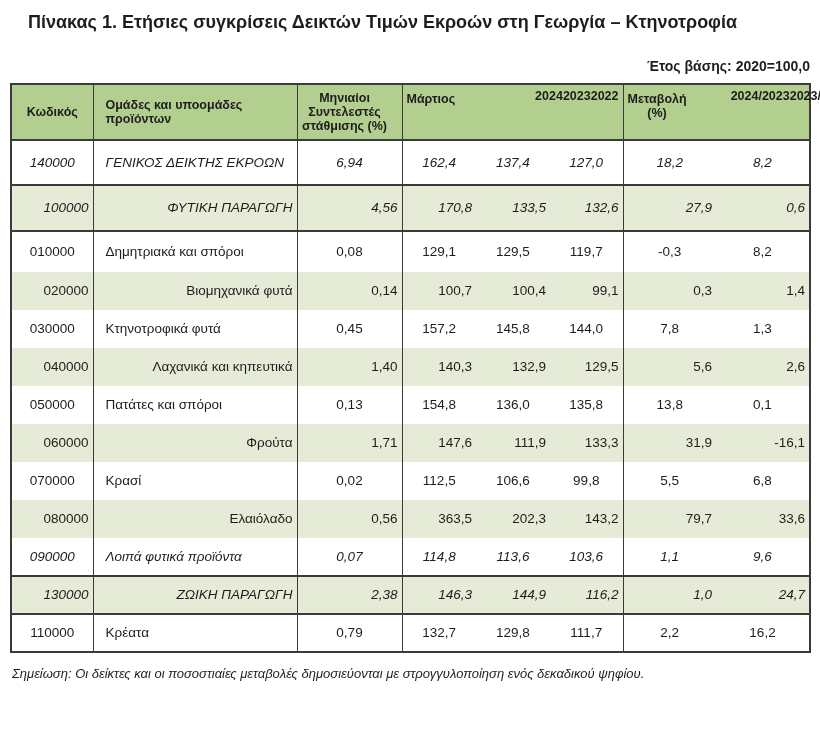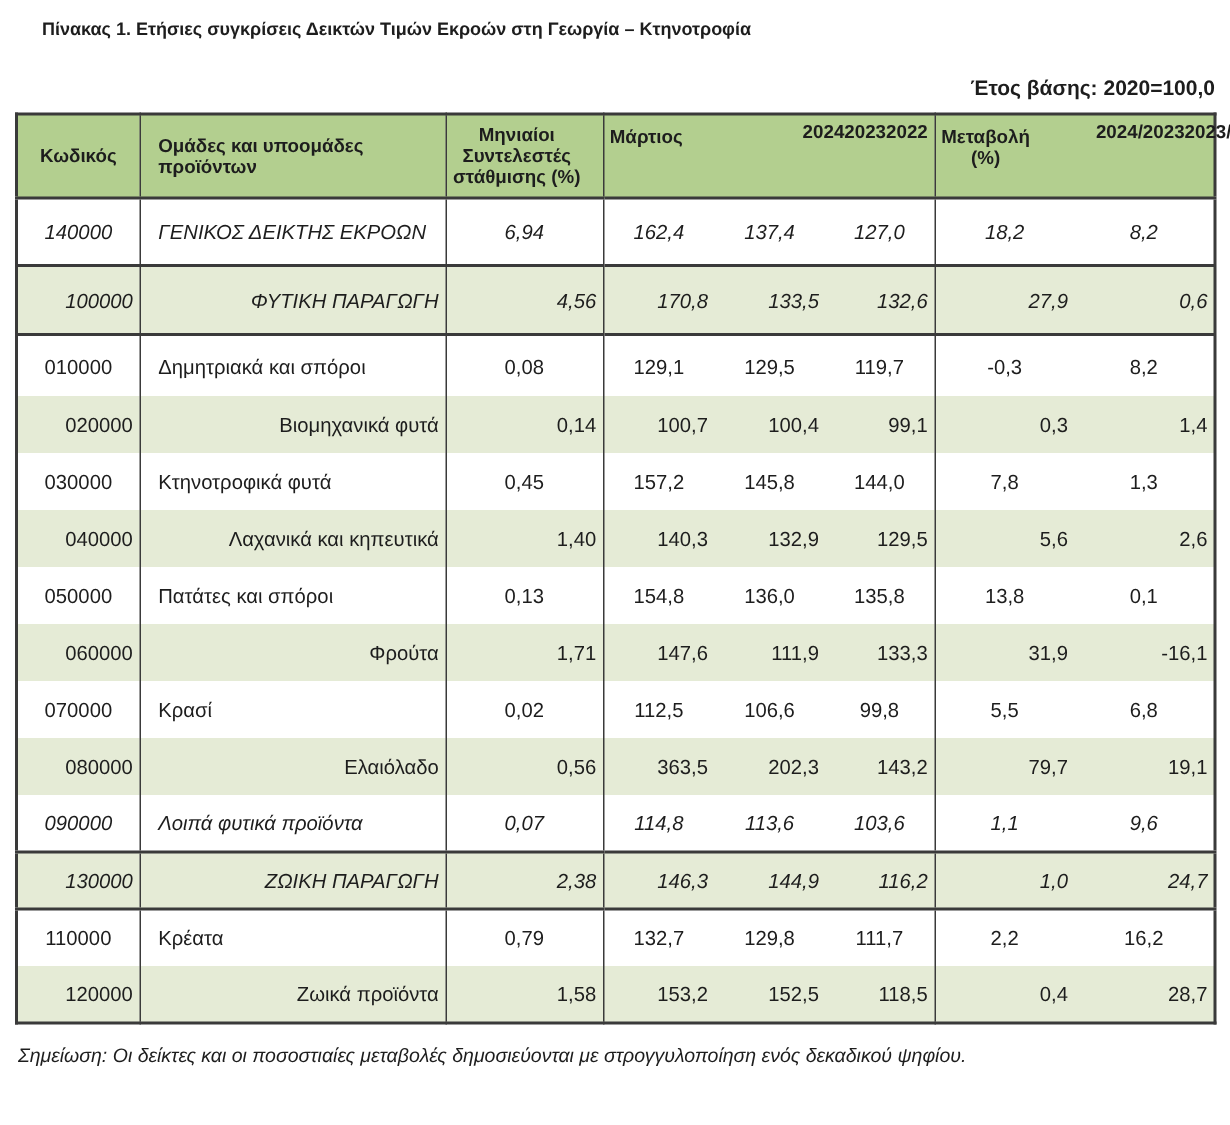--- a/index.html
+++ b/index.html
@@ -12,21 +12,21 @@
   html,body{margin:0;padding:0;}
   body{
     width:820px;height:750px;
     background:#ffffff;
     color:var(--text);
     font-family:"Liberation Sans", sans-serif;
     overflow:hidden;
   }
   .page{width:800px;margin:0 auto;padding-top:12px;}
   .doc-title{
-    font-size:12px;font-weight:bold;
+    font-size:18px;font-weight:bold;
     padding-left:18px;
     line-height:1.2;
   }
   .base-year{
     text-align:right;
     font-size:14px;font-weight:bold;
     margin-top:24px;
     margin-bottom:9px;
   }
   table.indices{
@@ -226,21 +226,21 @@
   </tr>
 
   <tr class="alt">
     <td class="cell-code b-right">080000</td>
     <td class="cell-name b-right">Ελαιόλαδο</td>
     <td class="cell-weight b-right">0,56</td>
     <td class="cell-index">363,5</td>
     <td class="cell-index">202,3</td>
     <td class="cell-index b-right">143,2</td>
     <td class="cell-change">79,7</td>
-    <td class="cell-change">19,1</td>
+    <td class="cell-change">33,6</td>
   </tr>
 
   <tr class="sep">
     <td class="cell-code b-right">090000</td>
     <td class="cell-name b-right">Λοιπά φυτικά προϊόντα</td>
     <td class="cell-weight b-right">0,07</td>
     <td class="cell-index">114,8</td>
     <td class="cell-index">113,6</td>
     <td class="cell-index b-right">103,6</td>
     <td class="cell-change">1,1</td>
@@ -262,28 +262,18 @@
     <td class="cell-code b-right">110000</td>
     <td class="cell-name b-right">Κρέατα</td>
     <td class="cell-weight b-right">0,79</td>
     <td class="cell-index">132,7</td>
     <td class="cell-index">129,8</td>
     <td class="cell-index b-right">111,7</td>
     <td class="cell-change">2,2</td>
     <td class="cell-change">16,2</td>
   </tr>
 
-  <tr class="alt">
-    <td class="cell-code b-right">120000</td>
-    <td class="cell-name b-right">Ζωικά προϊόντα</td>
-    <td class="cell-weight b-right">1,58</td>
-    <td class="cell-index">153,2</td>
-    <td class="cell-index">152,5</td>
-    <td class="cell-index b-right">118,5</td>
-    <td class="cell-change">0,4</td>
-    <td class="cell-change">28,7</td>
-  </tr>
 </tbody>
   </table>
 
   <div class="note">Σημείωση: Οι δείκτες και οι ποσοστιαίες μεταβολές δημοσιεύονται με στρογγυλοποίηση ενός δεκαδικού ψηφίου.</div>
 
 </div>
 
 </body></html>

